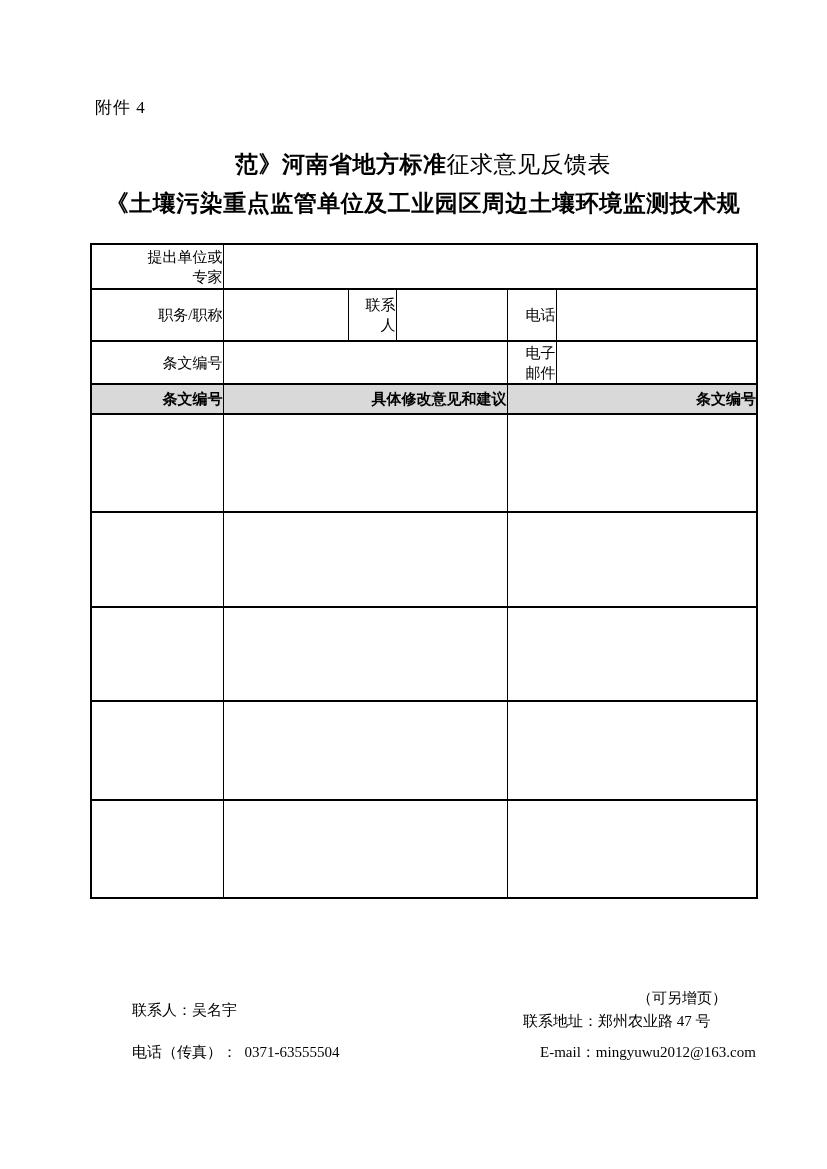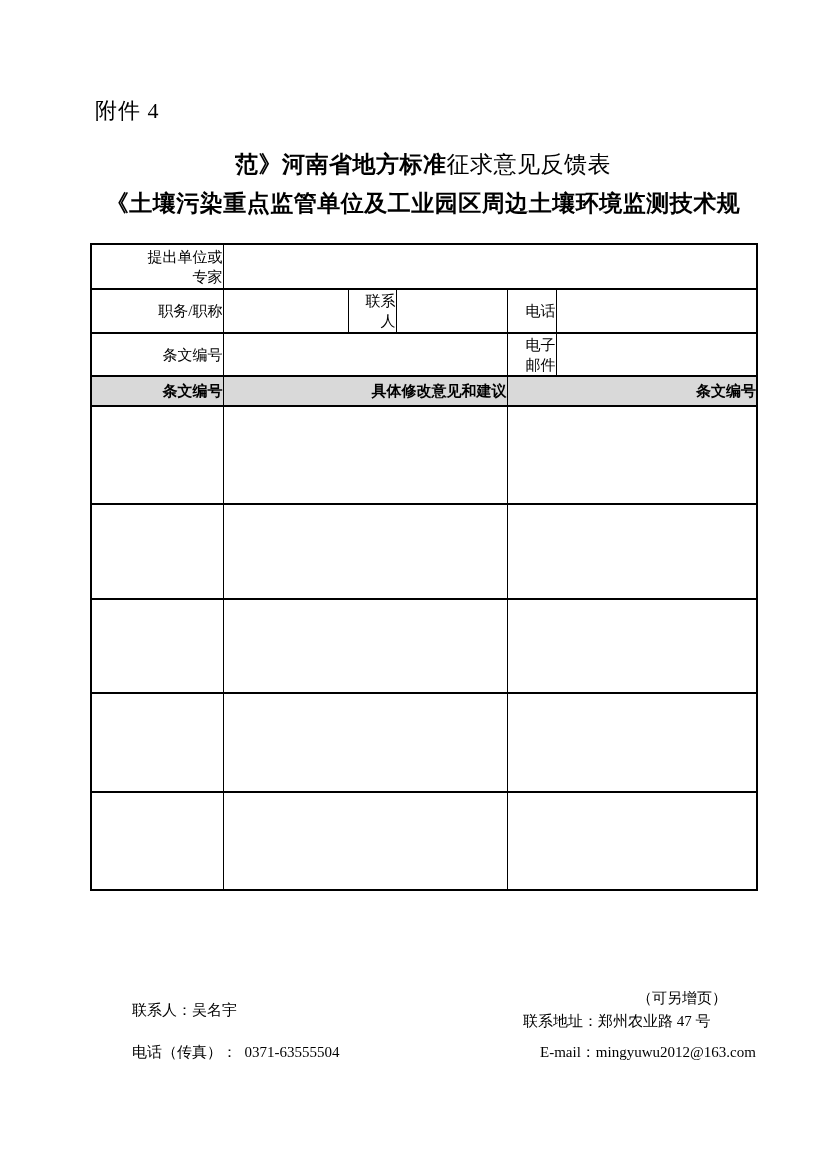--- a/index.html
+++ b/index.html
@@ -9,21 +9,21 @@
     height: 1169px;
     background: #ffffff;
     color: #000000;
     font-family: "Liberation Serif", serif;
     overflow: hidden;
   }
   .attachment {
     position: absolute;
     left: 95px;
     top: 96px;
-    font-size: 22px;
+    font-size: 17px;
     letter-spacing: 1px;
   }
   .title {
     position: absolute;
     left: 90px;
     top: 145px;
     width: 666px;
     text-align: center;
     font-size: 23px;
     font-weight: bold;
@@ -50,21 +50,21 @@
     border-bottom-width: 2px;
     font-size: 15px;
     line-height: 20px;
     text-align: right;
     vertical-align: middle;
     padding: 0;
     overflow: hidden;
   }
   td.lbl { white-space: pre-line; }
   tr.r-info1 { height: 45px; }
-  tr.r-info2 { height: 44px; }
+  tr.r-info2 { height: 52px; }
   tr.r-info3 { height: 43px; }
   tr.r-head  { height: 30px; margin-top: 30px; }
   tr.r-head td {
     background: #d9d9d9;
     font-weight: bold;
     font-family: "Liberation Sans", sans-serif;
   }
   tr.r-b1 { height: 98px; }
   tr.r-b2 { height: 95px; }
   tr.r-b3 { height: 94px; }

